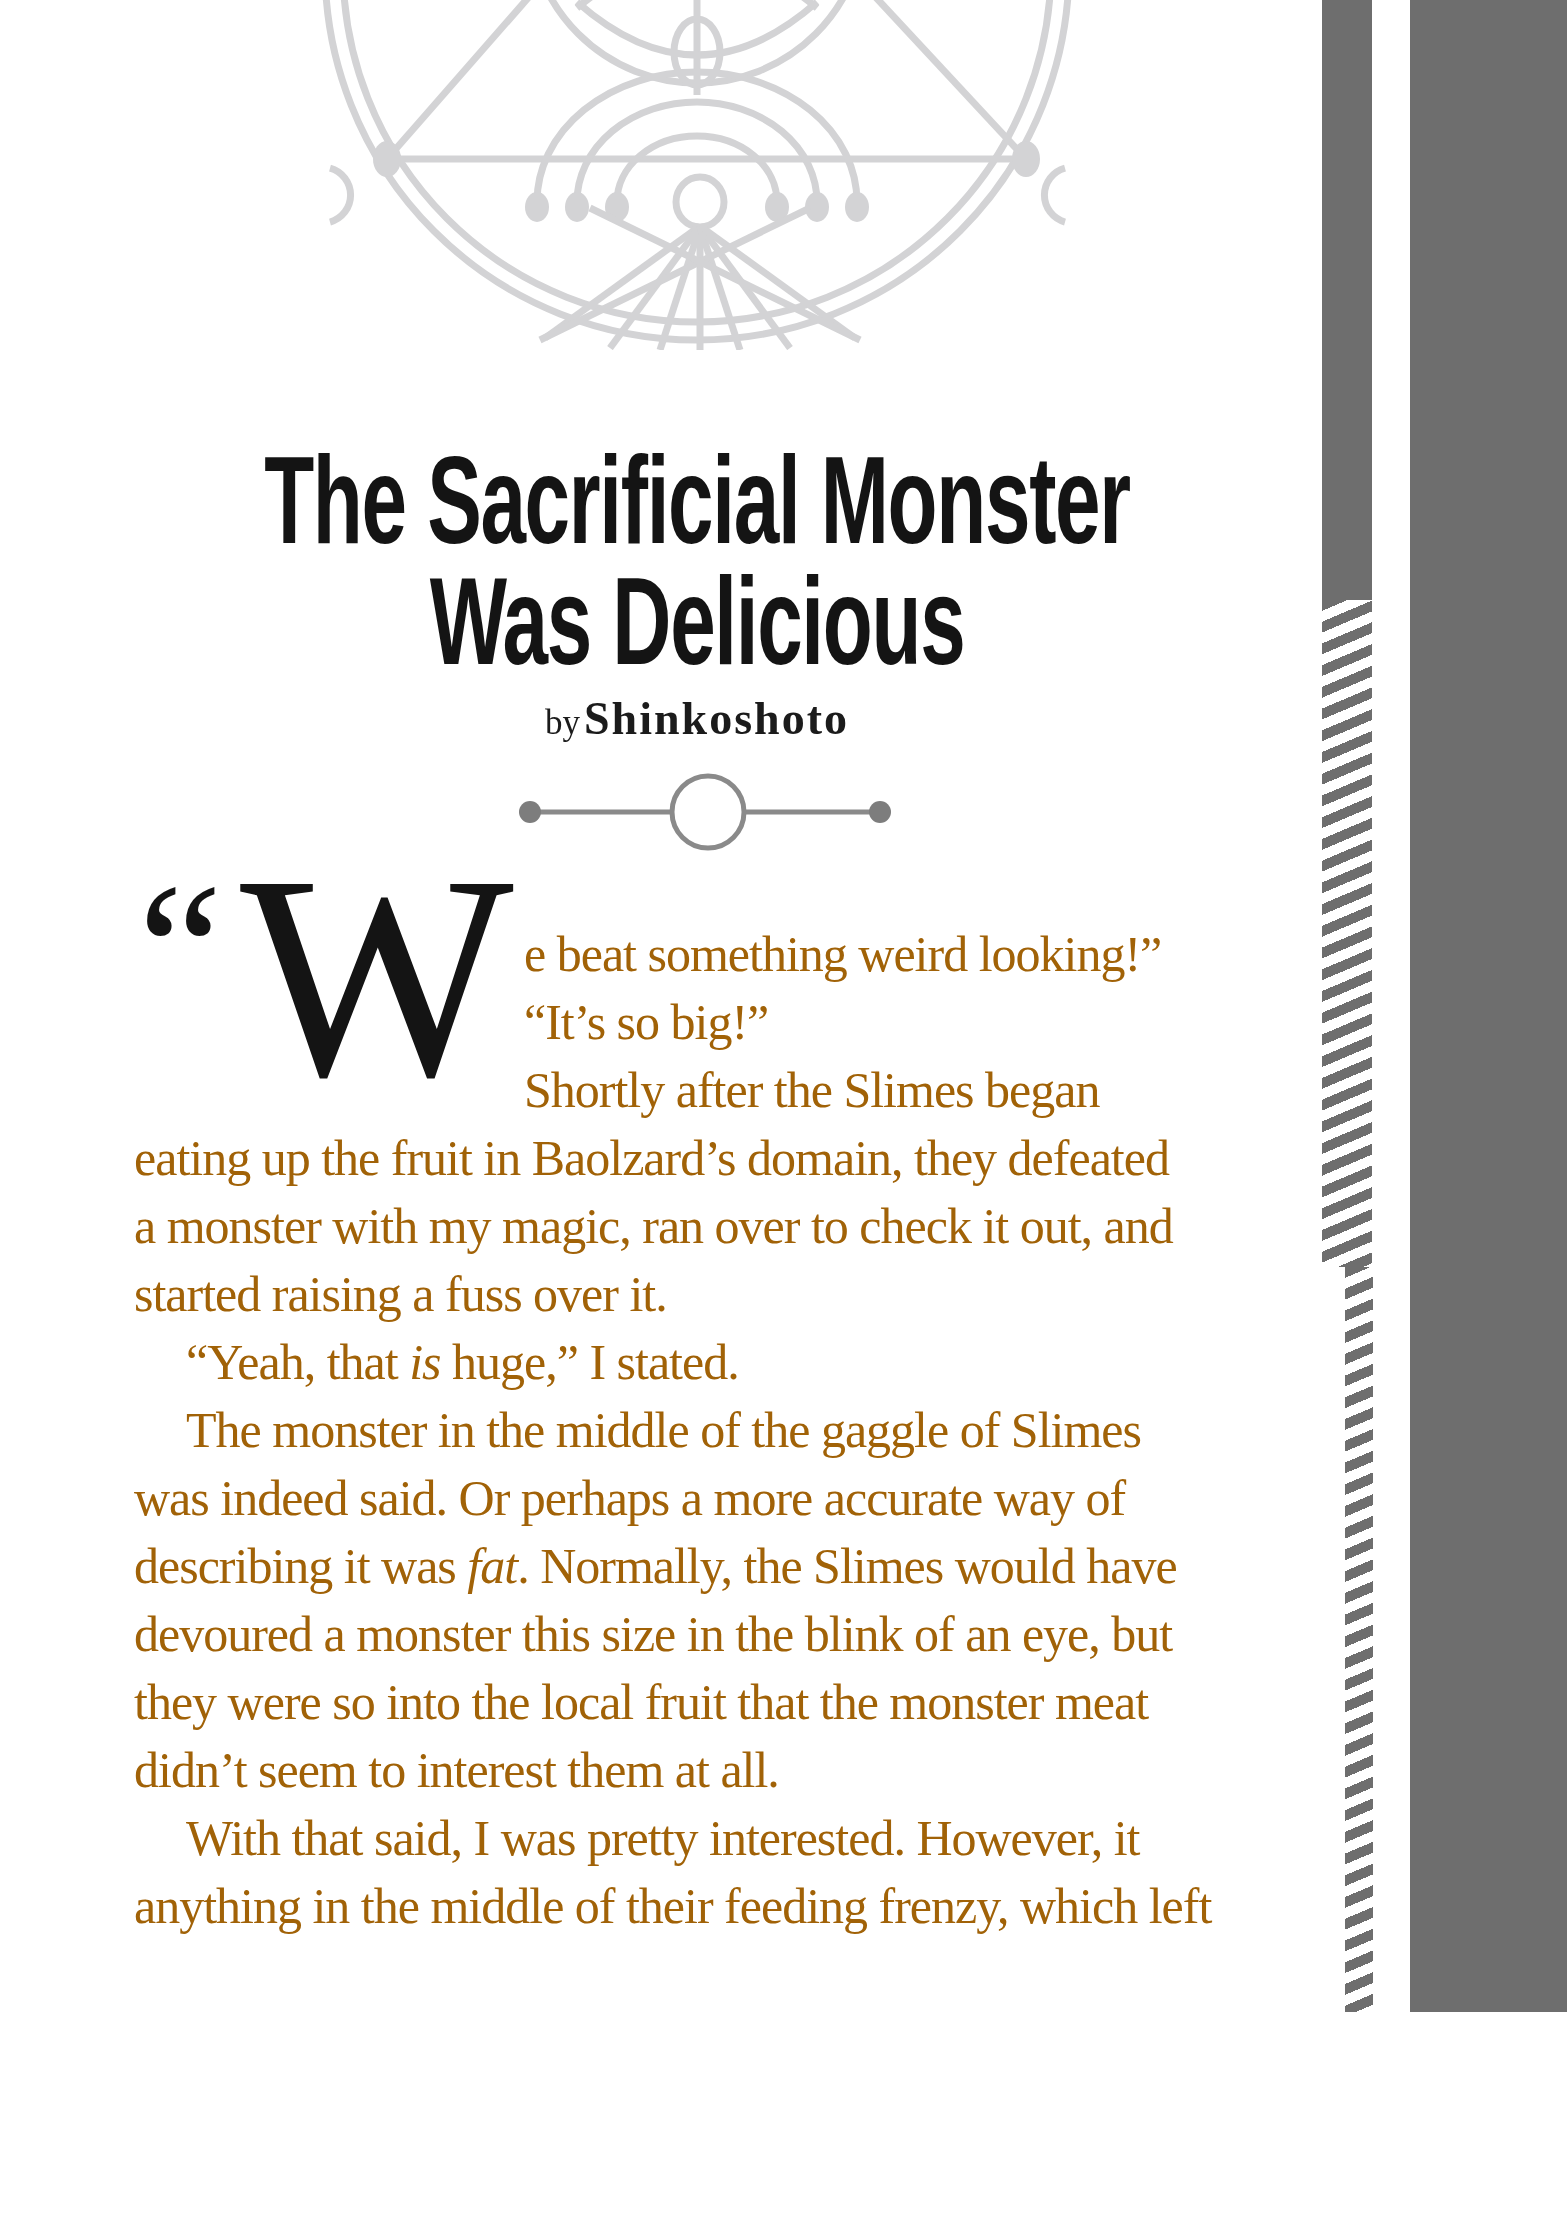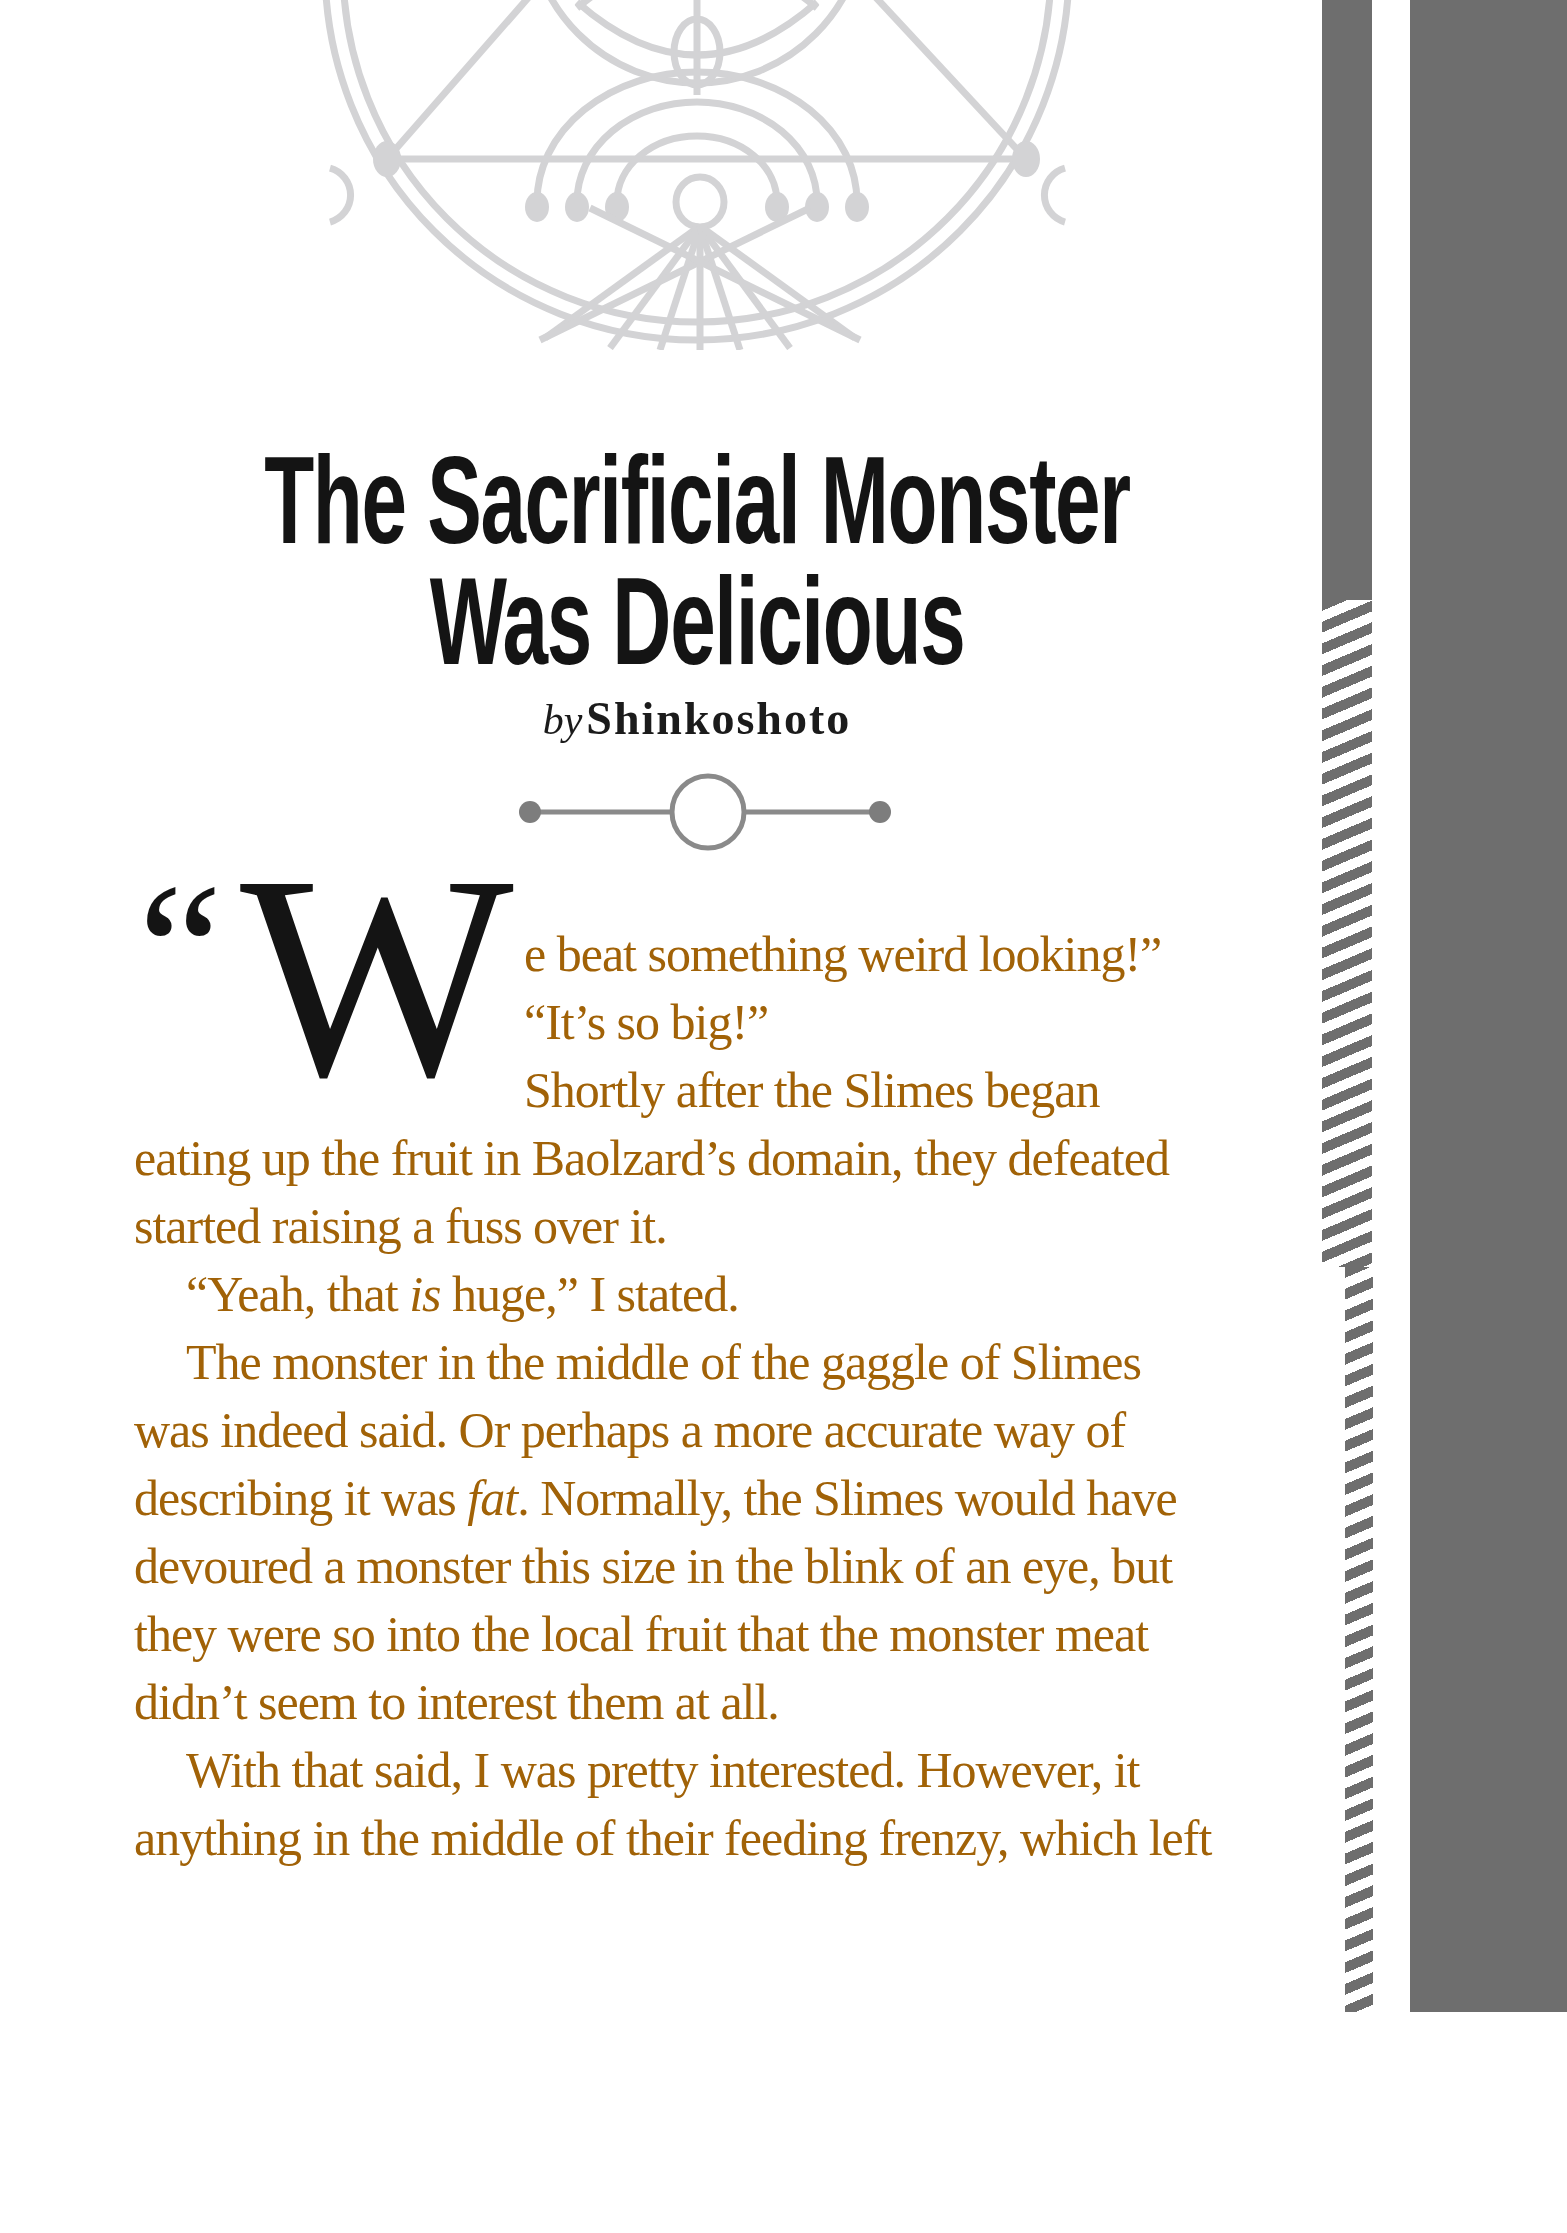--- a/index.html
+++ b/index.html
@@ -6,21 +6,21 @@
   .page{position:relative;width:1567px;height:2012px;background:#fff;overflow:hidden;
         font-family:"Liberation Serif", serif;color:var(--text,#1c1c1c);}
   
   .magic-circle{position:absolute;left:250px;top:0;width:900px;height:350px;}
   
   .title{position:absolute;left:0;top:440px;width:1394px;text-align:center;
          font-family:"Liberation Sans", sans-serif;font-weight:700;
          font-size:124px;line-height:121px;letter-spacing:-2px;color:#141414;
          transform:scaleX(0.66);transform-origin:50% 0;white-space:nowrap;}
   .byline{position:absolute;left:0;top:692px;width:1394px;text-align:center;white-space:nowrap;}
-  .byline .by{font-style:italic;font-size:42px;}
+  .byline .by{font-size:35px;}
   .byline .author{font-weight:700;font-size:46px;letter-spacing:2px;}
   .divider{position:absolute;left:515px;top:768px;width:380px;height:90px;}
   
   .body-text{position:absolute;left:134px;top:920px;width:1060px;
              font-size:50px;letter-spacing:-1px;color:#a16207;}
   .body-text .line{height:68px;line-height:68px;white-space:nowrap;}
   .body-text .line.offset{margin-left:390px;}
   .body-text .line.indent{text-indent:52px;}
   .body-text .it{font-style:italic;text-align:right;}
   .drop-quote{position:absolute;left:138px;top:855px;font-size:190px;line-height:190px;
@@ -96,20 +96,21 @@
   </svg>
 
   <div class="drop-quote">“</div>
   <div class="drop-cap">W</div>
 
   <div class="body-text">
       <div class="line offset"><span>e beat something weird looking!”</span></div>
       <div class="line offset"><span>“It’s so big!”</span></div>
       <div class="line offset"><span>Shortly after the Slimes began</span></div>
       <div class="line"><span>eating up the fruit in Baolzard’s domain, they defeated</span></div>
+      <div class="line"><span>a monster with my magic, ran over to check it out, and</span></div>
       <div class="line"><span>started raising a fuss over it.</span></div>
       <div class="line indent"><span>“Yeah, that </span><span class="it">is</span><span> huge,” I stated.</span></div>
       <div class="line indent"><span>The monster in the middle of the gaggle of Slimes</span></div>
       <div class="line"><span>was indeed said. Or perhaps a more accurate way of</span></div>
       <div class="line"><span>describing it was </span><span class="it">fat</span><span>. Normally, the Slimes would have</span></div>
       <div class="line"><span>devoured a monster this size in the blink of an eye, but</span></div>
       <div class="line"><span>they were so into the local fruit that the monster meat</span></div>
       <div class="line"><span>didn’t seem to interest them at all.</span></div>
       <div class="line indent"><span>With that said, I was pretty interested. However, it</span></div>
       <div class="line"><span>anything in the middle of their feeding frenzy, which left</span></div>

